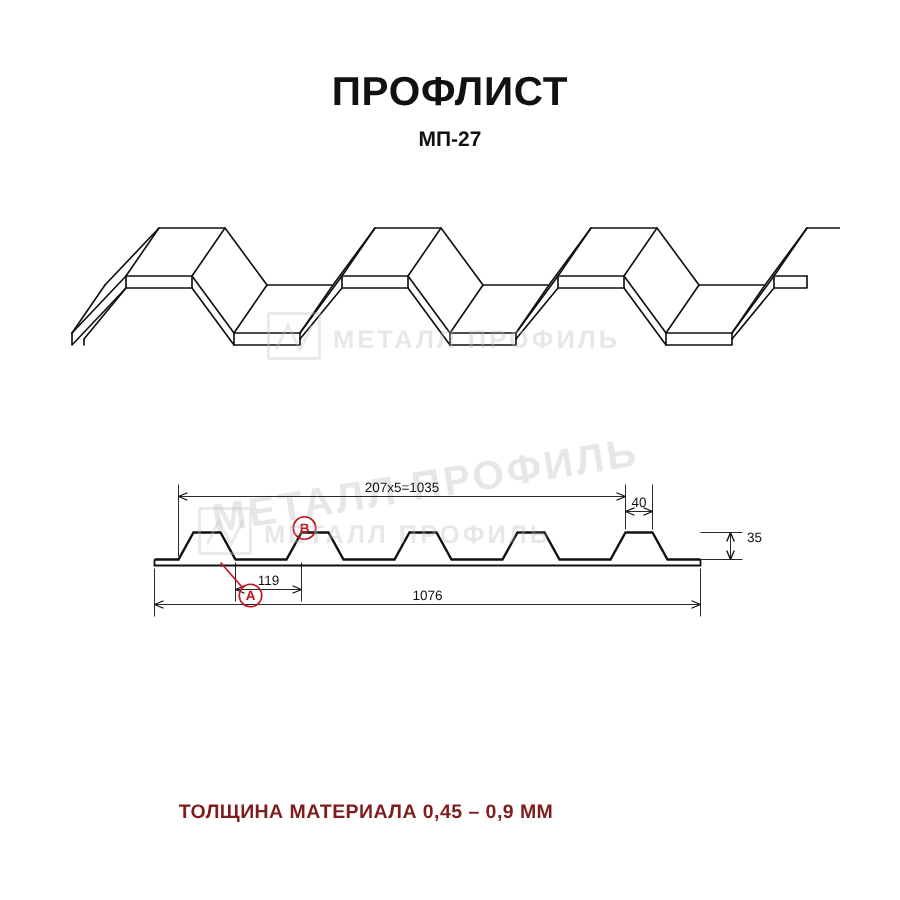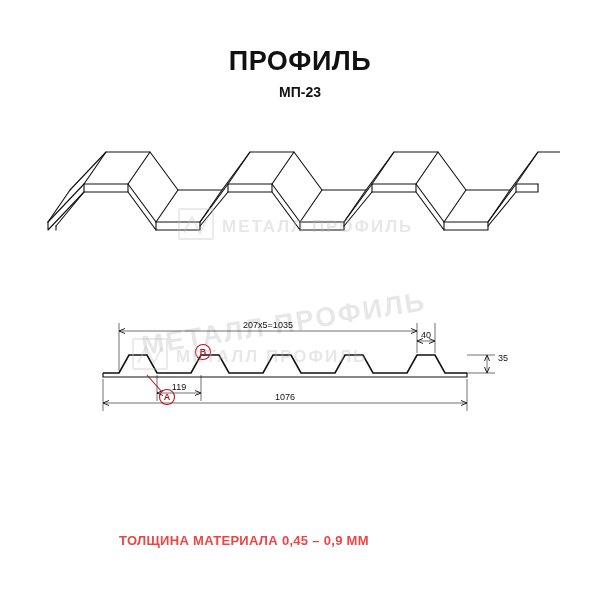--- a/index.html
+++ b/index.html
@@ -44,21 +44,21 @@
   }
   .footer-note {
     position: absolute;
     bottom: 52px;
     left: 0;
     width: 488px;
     text-align: center;
     font-size: 13px;
     font-weight: bold;
     letter-spacing: 0.3px;
-    color: #ef4444;
+    color: #7f1d1d;
   }
   .iso-drawing {
     position: absolute;
     top: 130px;
     left: 40px;
   }
   .section-drawing {
     position: absolute;
     top: 315px;
     left: 95px;
@@ -93,22 +93,22 @@
     font-size: 9px;
     font-weight: bold;
     fill: #c1121f;
   }
 </style>
 </head>
 <body>
 
 <div class="page">
 
-  <div class="title">ПРОФИЛЬ</div>
-  <div class="subtitle">МП-23</div>
+  <div class="title">ПРОФЛИСТ</div>
+  <div class="subtitle">МП-27</div>
 
   <div class="iso-drawing">
     <svg width="520" height="130" viewBox="0 0 520 130">
       <g fill="none" stroke="#111111" stroke-width="1.1" stroke-linejoin="round" stroke-linecap="round">
 
         <path d="M30 60 L66 22 L110 22 L138 60 L182 60 L210 22 L254 22 L282 60 L326 60 L354 22 L398 22 L426 60 L470 60 L498 22 L520 22"></path>
 
         <path d="M8 92 L44 54 L88 54 L116 92 L160 92 L188 54 L232 54 L260 92 L304 92 L332 54 L376 54 L404 92 L448 92 L476 54 L498 54"></path>
 
         <path d="M30 60 L8 92"></path>

